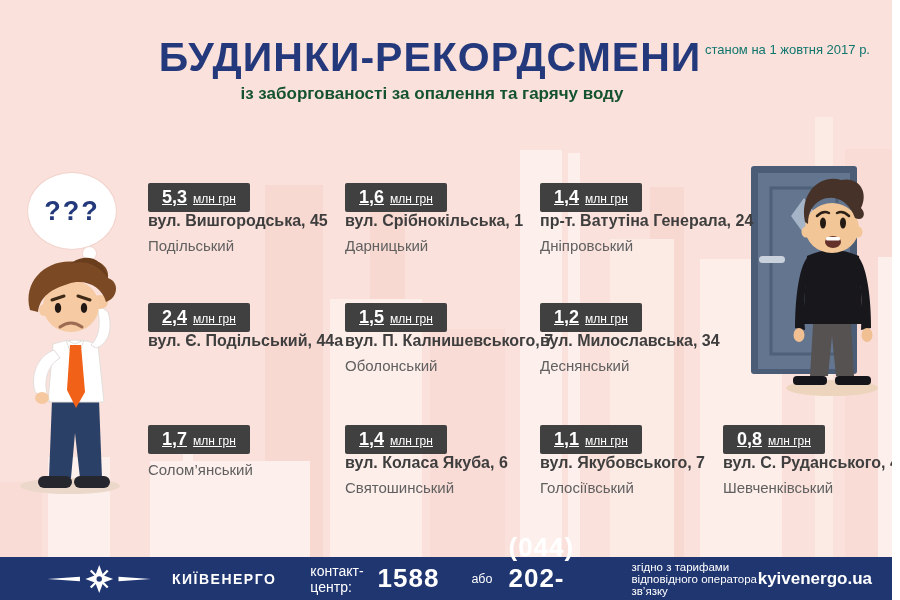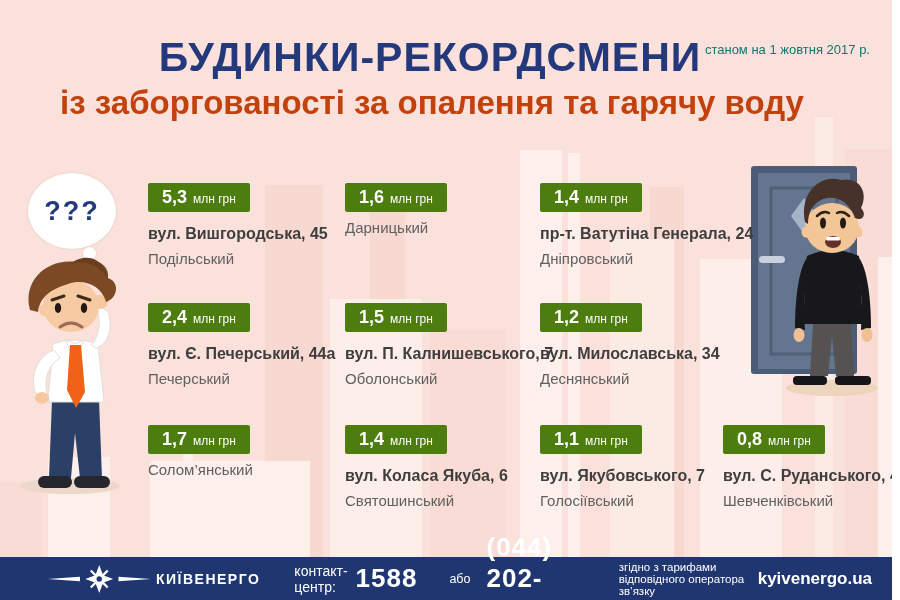--- a/index.html
+++ b/index.html
@@ -10,59 +10,59 @@
   }
   
   .b{position:absolute;bottom:43px;}
   
   .title{
     position:absolute;top:34px;left:430px;transform:translateX(-50%);
     font-size:41px;font-weight:800;letter-spacing:1px;color:#24397b;white-space:nowrap;
   }
   .subtitle{
     position:absolute;top:84px;left:432px;transform:translateX(-50%);
-    font-size:33px;font-weight:700;color:#c2410c;white-space:nowrap;
+    font-size:17px;font-weight:700;color:#14532d;white-space:nowrap;
   }
   .date-note{
     position:absolute;top:42px;right:22px;
     font-size:13px;color:#0f766e;
   }
   
   .cell{position:absolute;width:200px;}
   .badge{
     display:inline-flex;align-items:baseline;gap:6px;
-    background:#4d7c0f;color:#fff;padding:4px 14px;border-radius:2px;
+    background:#404040;color:#fff;padding:4px 14px;border-radius:2px;text-decoration:underline;
   }
   .badge .amt{font-size:18px;font-weight:700;}
   .badge .unit{font-size:12px;}
-  .addr{margin-top:13px;font-size:16px;font-weight:700;color:#3e3e3e;white-space:nowrap;}
+  .addr{font-size:16px;font-weight:700;color:#3e3e3e;white-space:nowrap;}
   .dist{margin-top:7px;font-size:15px;color:#606060;white-space:nowrap;}
   
   .bubble{
     position:absolute;left:27px;top:172px;width:88px;height:76px;border-radius:50%;
     background:#fff;border:1px solid #f2d3cc;
     display:flex;align-items:center;justify-content:center;
     font-size:27px;font-weight:800;letter-spacing:2px;color:#24397b;
   }
   .bubble-dot{position:absolute;border-radius:50%;background:#fff;border:1px solid #f2d3cc;}
   .dot1{left:82px;top:246px;width:13px;height:13px;}
   .dot2{left:74px;top:261px;width:8px;height:8px;}
   
   .man-left{position:absolute;left:8px;top:252px;width:135px;height:245px;}
   .door-group{position:absolute;left:735px;top:148px;width:160px;height:252px;}
   
   .footer{
     position:absolute;left:0;bottom:0;width:900px;height:43px;background:#203671;
     display:flex;align-items:center;color:#fff;box-sizing:border-box;
     padding:0 28px 0 46px;
   }
-  .logo{display:flex;align-items:center;gap:0;}
+  .logo{display:flex;align-items:center;gap:16px;}
   .brand{font-size:14px;font-weight:700;letter-spacing:1.5px;margin-left:2px;}
   .contact-label{font-size:14px;margin-left:34px;}
-  .phone-short{font-size:26px;font-weight:800;margin-left:8px;letter-spacing:1px;}
+  .phone-short{font-size:26px;font-weight:800;margin-left:14px;letter-spacing:1px;}
   .or-label{font-size:12.5px;margin-left:32px;}
   .phone-full{font-size:26px;font-weight:800;margin-left:16px;letter-spacing:1px;}
   .tariff-note{font-size:11.5px;margin-left:32px;}
   .website{font-size:17px;font-weight:700;margin-left:auto;color:#fff;text-decoration:none;}
 </style>
 </head>
 <body>
 
 <div class="stage">
 
@@ -150,37 +150,37 @@
         <span class="unit">млн грн</span>
       </div>
     <div class="addr">вул. Вишгородська, 45</div>
     <div class="dist">Подільський</div>
   </div>
   <div class="cell" style="left:345px;top:183px">
     <div class="badge">
         <span class="amt">1,6</span>
         <span class="unit">млн грн</span>
       </div>
+    <div class="addr">вул. Срібнокільська, 1</div>
     <div class="dist">Дарницький</div>
   </div>
   <div class="cell" style="left:540px;top:183px">
     <div class="badge">
         <span class="amt">1,4</span>
         <span class="unit">млн грн</span>
       </div>
     <div class="addr">пр-т. Ватутіна Генерала, 24</div>
     <div class="dist">Дніпровський</div>
   </div>
   <div class="cell" style="left:148px;top:303px">
     <div class="badge">
         <span class="amt">2,4</span>
         <span class="unit">млн грн</span>
       </div>
-    <div class="addr">вул. Є. Печерський, 44а</div>
-    <div class="dist">Печерський</div>
+    <div class="addr">вул. Є. Подільський, 44а</div>
   </div>
   <div class="cell" style="left:345px;top:303px">
     <div class="badge">
         <span class="amt">1,5</span>
         <span class="unit">млн грн</span>
       </div>
     <div class="addr">вул. П. Калнишевського, 7</div>
     <div class="dist">Оболонський</div>
   </div>
   <div class="cell" style="left:540px;top:303px">

